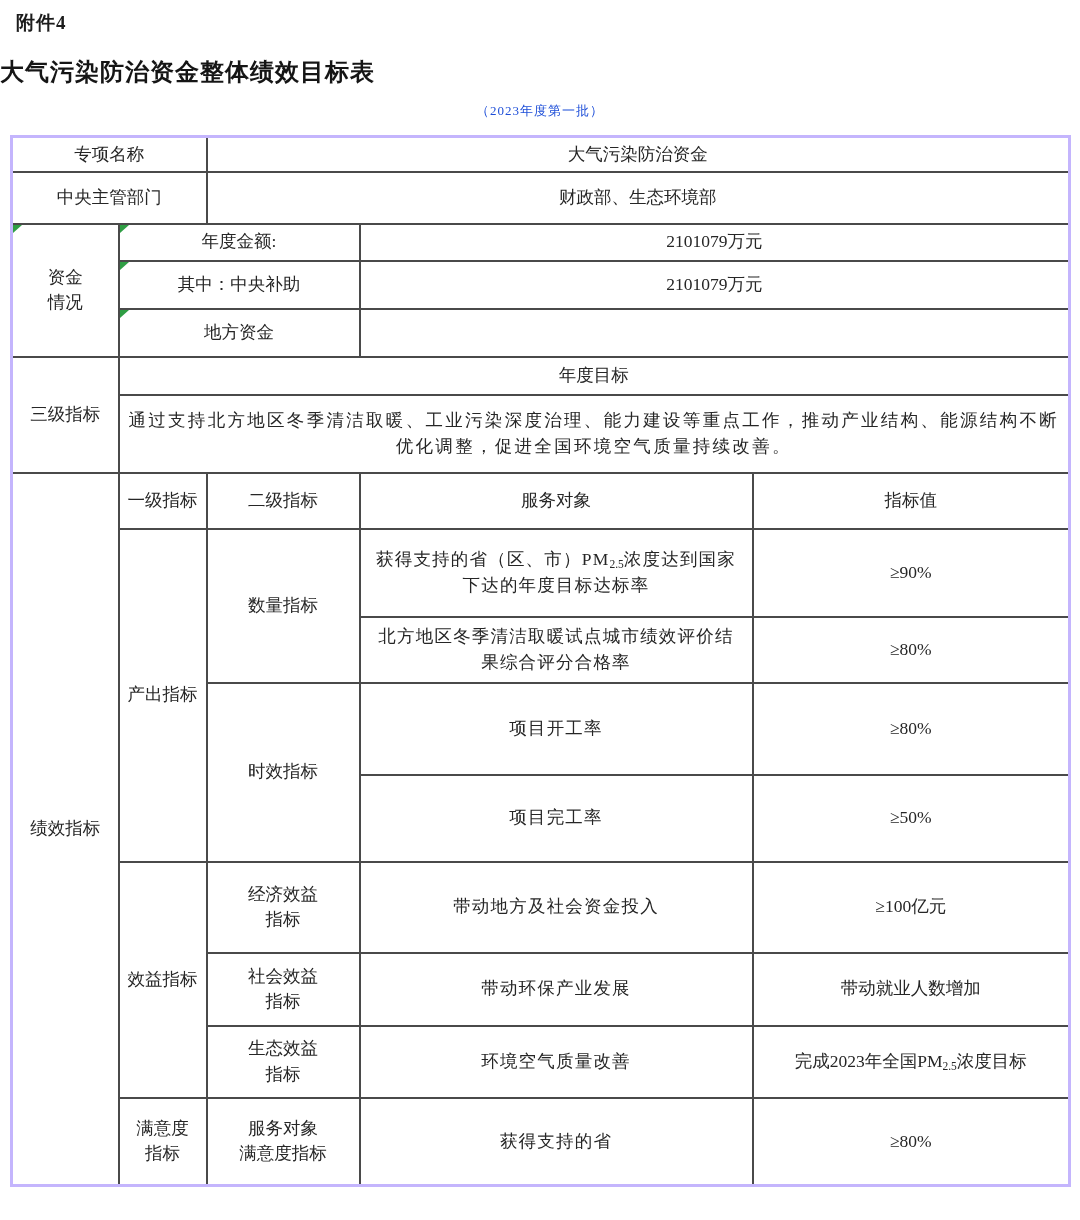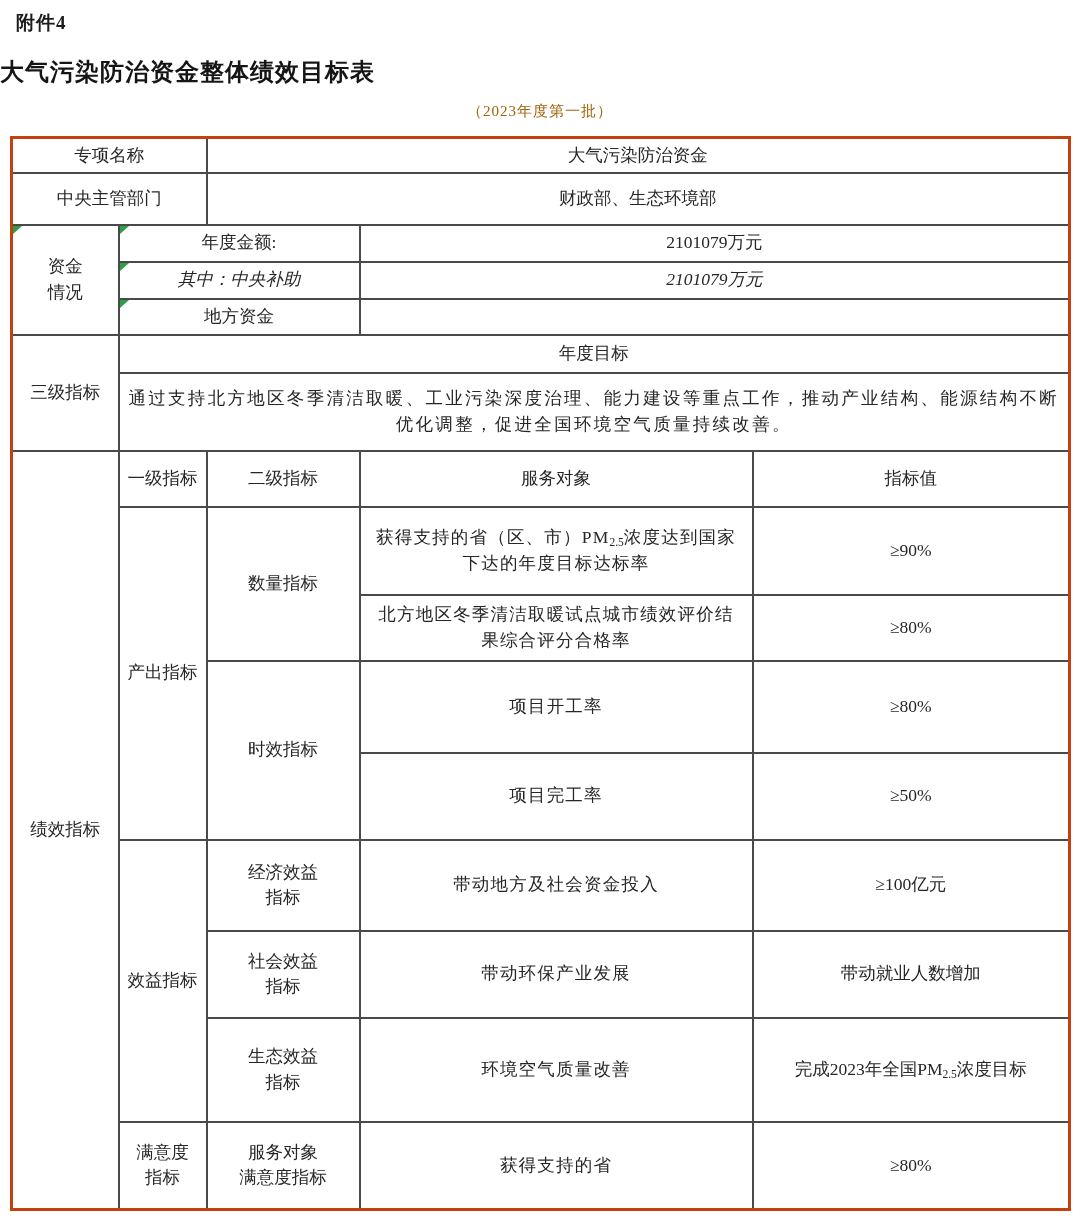--- a/index.html
+++ b/index.html
@@ -27,40 +27,40 @@
   .doc-title{
     margin-top:20px;
     font-size:24px;
     font-weight:bold;
     color:#151515;
     letter-spacing:1px;
   }
   .doc-subtitle{
     margin-top:14px;
     text-align:center;
-    font-size:15px;
-    color:#a16207;
+    font-size:13px;
+    color:#1d4ed8;
     letter-spacing:1px;
   }
   table.main{
     margin:15px 0 0 10px;
     width:1058px;
     table-layout:fixed;
     border-collapse:collapse;
   }
   table.main td{
     border:2px solid var(--line);
     padding:2px 8px;
     font-size:17.5px;
     line-height:1.45;
     vertical-align:middle;
     text-align:center;
     overflow:hidden;
   }
-  table.main{border:3px solid #c2410c;}
+  table.main{border:3px solid #c4b5fd;}
   td.rel{position:relative;}
   td.left{text-align:left;padding-left:7px;padding-right:6px;letter-spacing:1.2px;}
   td.right{text-align:right;padding-right:22px;}
   td.thick-top{border-top:3px solid var(--line-dark);}
   .preline{white-space:pre-line;}
   .goal-text{
     text-align:left;
     padding:4px 4px 6px 5px;
     letter-spacing:2.3px;
     line-height:1.55;
@@ -72,24 +72,24 @@
   }
   .corner-marker{
     position:absolute;
     top:0;left:0;
     width:0;height:0;
     border-top:8px solid var(--marker-green);
     border-right:9px solid transparent;
   }
   
   tr.r1{height:35px;}  tr.r2{height:52px;}  tr.r3{height:37px;}
-  tr.r4{height:37px;font-style:italic;}  tr.r5{height:36px;}  tr.r6{height:38px;}
+  tr.r4{height:48px;}  tr.r5{height:48px;}  tr.r6{height:38px;}
   tr.r7{height:78px;}  tr.r8{height:56px;}  tr.r9{height:88px;}
   tr.r10{height:66px;} tr.r11{height:92px;} tr.r12{height:87px;}
-  tr.r13{height:91px;} tr.r14{height:87px;} tr.r15{height:104px;}
+  tr.r13{height:91px;} tr.r14{height:73px;} tr.r15{height:72px;}
   tr.r16{height:88px;}
 </style>
 </head>
 <body>
 
 <div class="attachment">附件4</div>
 <div class="doc-title">大气污染防治资金整体绩效目标表</div>
 <div class="doc-subtitle">（2023年度第一批）</div>
 
 <table class="main">

